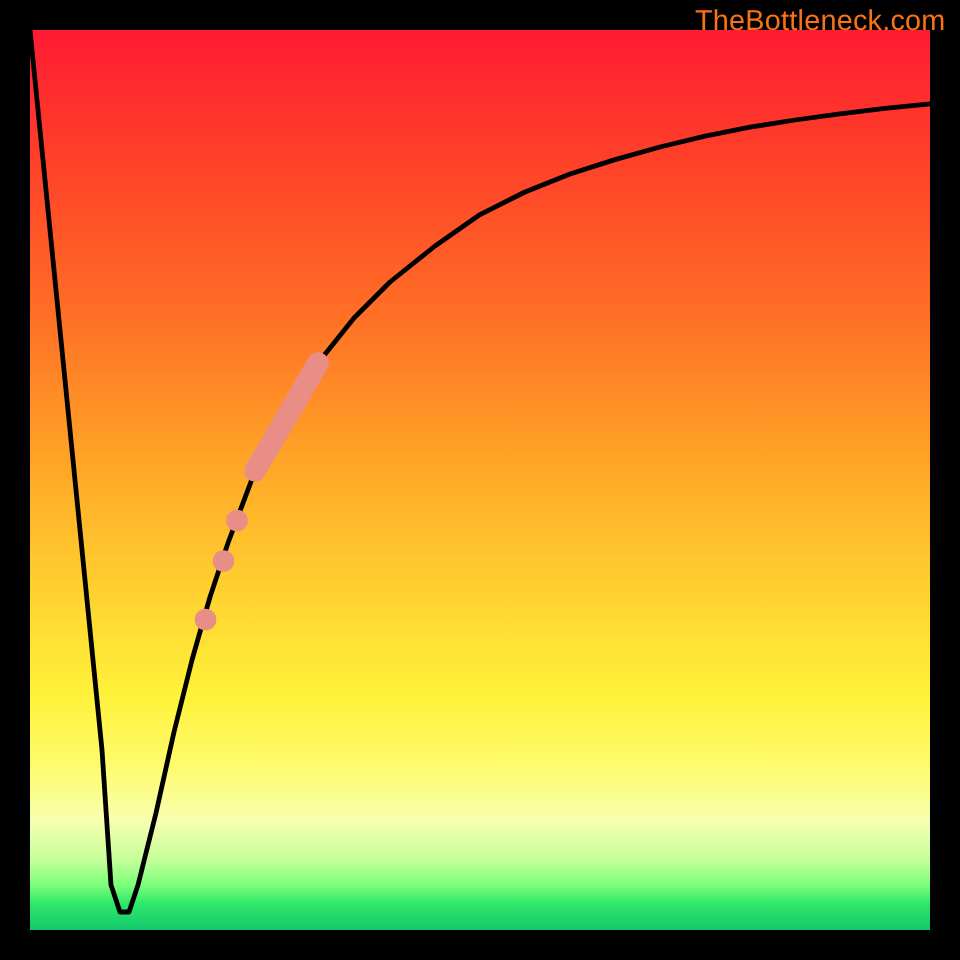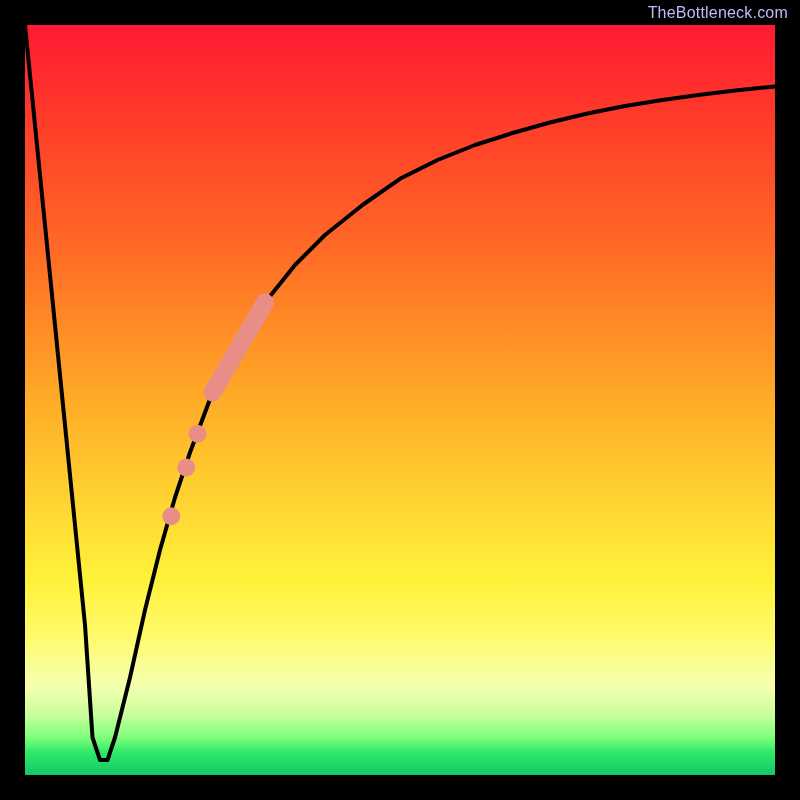--- a/index.html
+++ b/index.html
@@ -37,22 +37,22 @@
       #c8ff9a 92%,
       #7dff7a 95%,
       #30e86a 97%,
       #13c86a 100%
     );
   }
   .attribution {
     position: absolute;
     top: 4px;
     right: 12px;
-    color: #c4b5fd;
-    font-size: 16px;
+    color: #f97316;
+    font-size: 24px;
     font-weight: 500;
     letter-spacing: 0.2px;
     user-select: none;
   }
   svg.curve {
     position: absolute;
     left: 0;
     top: 0;
     width: 750px;
     height: 750px;

